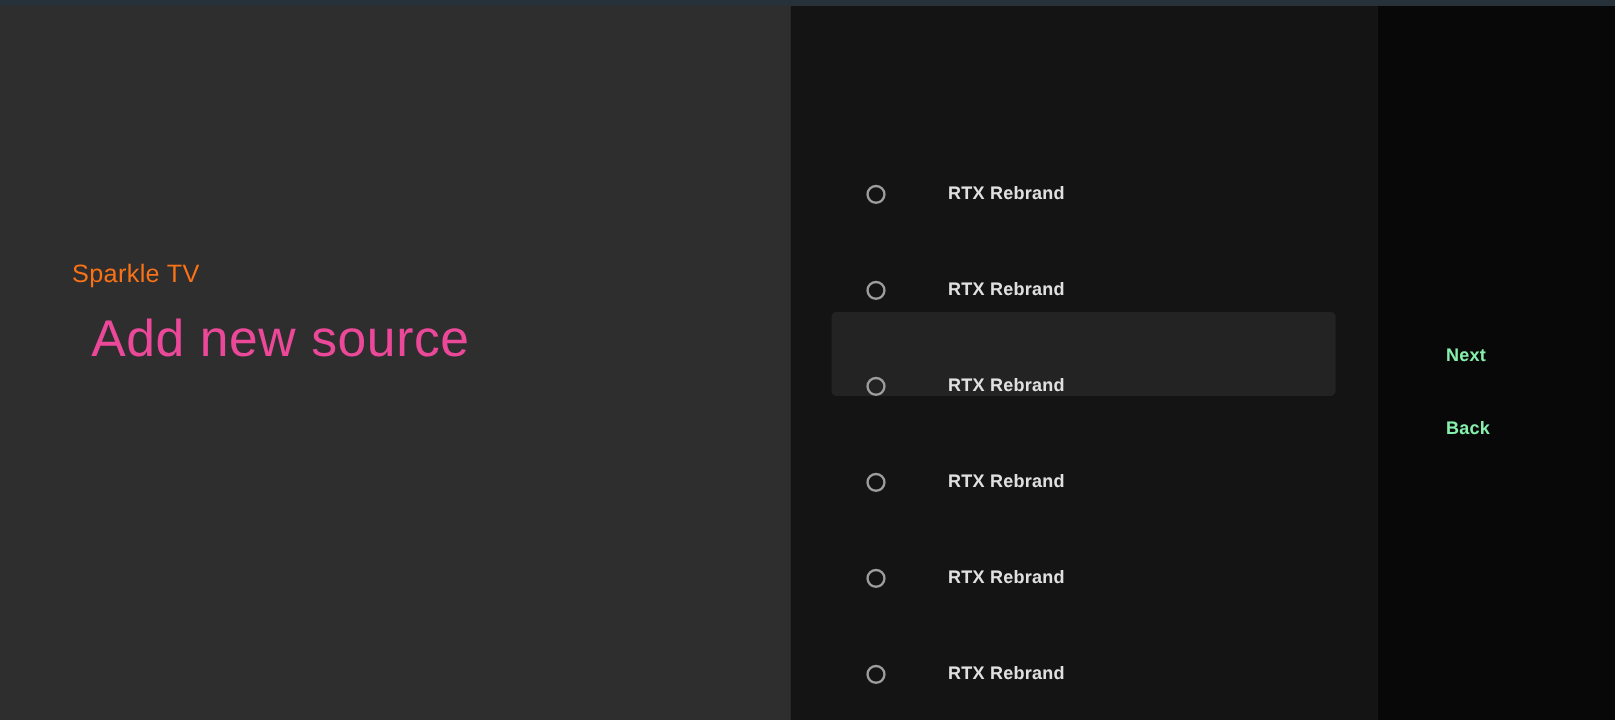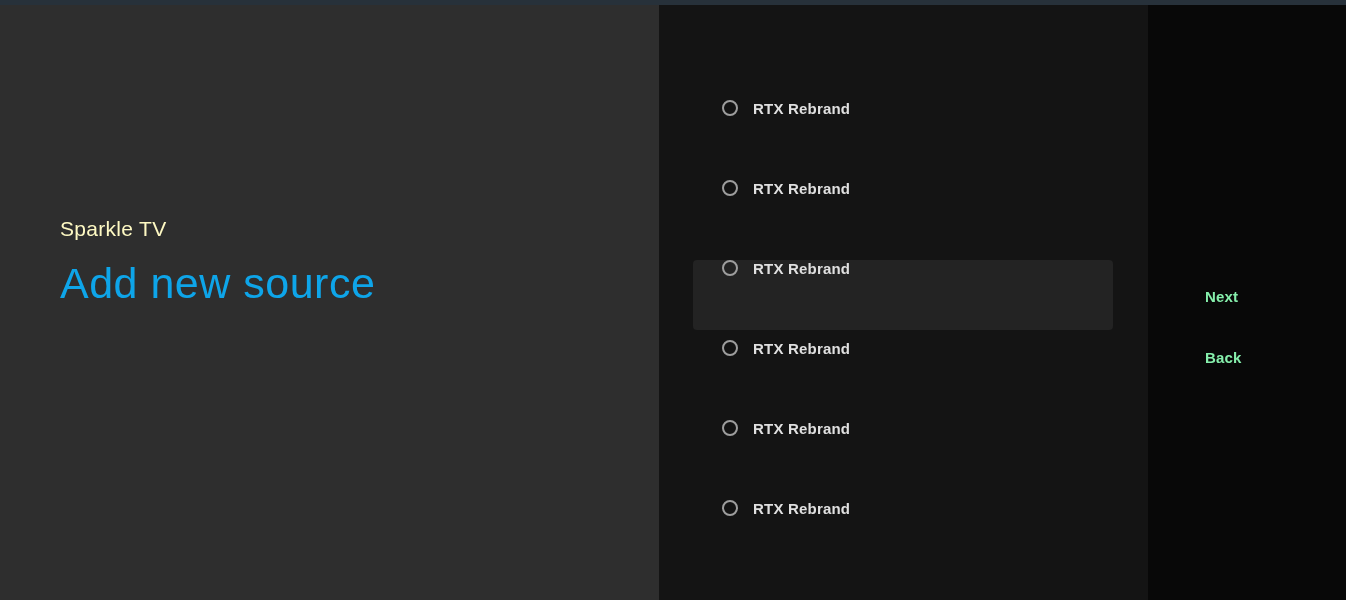--- a/index.html
+++ b/index.html
@@ -22,49 +22,50 @@
   .left-panel {
     position: absolute; left: 0; top: 5px;
     width: 659px; height: 595px;
     background: #2e2e2e;
   }
   .left-content {
     position: absolute; left: 60px; top: 211px; width: 560px;
   }
   .app-name {
     font-size: 21px; line-height: 26px;
-    color: #fef9c3; letter-spacing: 0.3px;
+    color: #f97316; letter-spacing: 0.3px;
   }
   .wizard-title {
     margin-top: 15px;
     font-size: 43px; line-height: 52px; font-weight: 300;
-    color: #0ea5e9; letter-spacing: 0.5px;
+    color: #ec4899; letter-spacing: 0.5px; margin-left: 16px;
   }
   .wizard-subtitle {
     margin-top: 17px;
     font-size: 18px; line-height: 24px;
     color: #969696;
   }
 
   
   .list-panel {
     position: absolute; left: 659px; top: 5px;
     width: 489px; height: 595px;
     background: #141414;
   }
   .source-list {
     position: absolute; left: 34px; top: 95px; width: 420px;
     display: flex; flex-direction: column; gap: 10px;
   }
   .source-item {
     height: 70px; box-sizing: border-box;
-    display: flex; align-items: flex-start;
+    display: flex; align-items: flex-end;
     padding-left: 29px;
     border-radius: 4px;
     cursor: pointer;
+    gap: 37px;
   }
   .source-item.focused { background: #232323; }
   .radio-icon {
     width: 12px; height: 12px; flex: none;
     border: 2px solid #9e9e9e; border-radius: 50%;
     background: transparent;
   }
   .source-label {
     margin-left: 15px;
     font-size: 15px; font-weight: 700;

